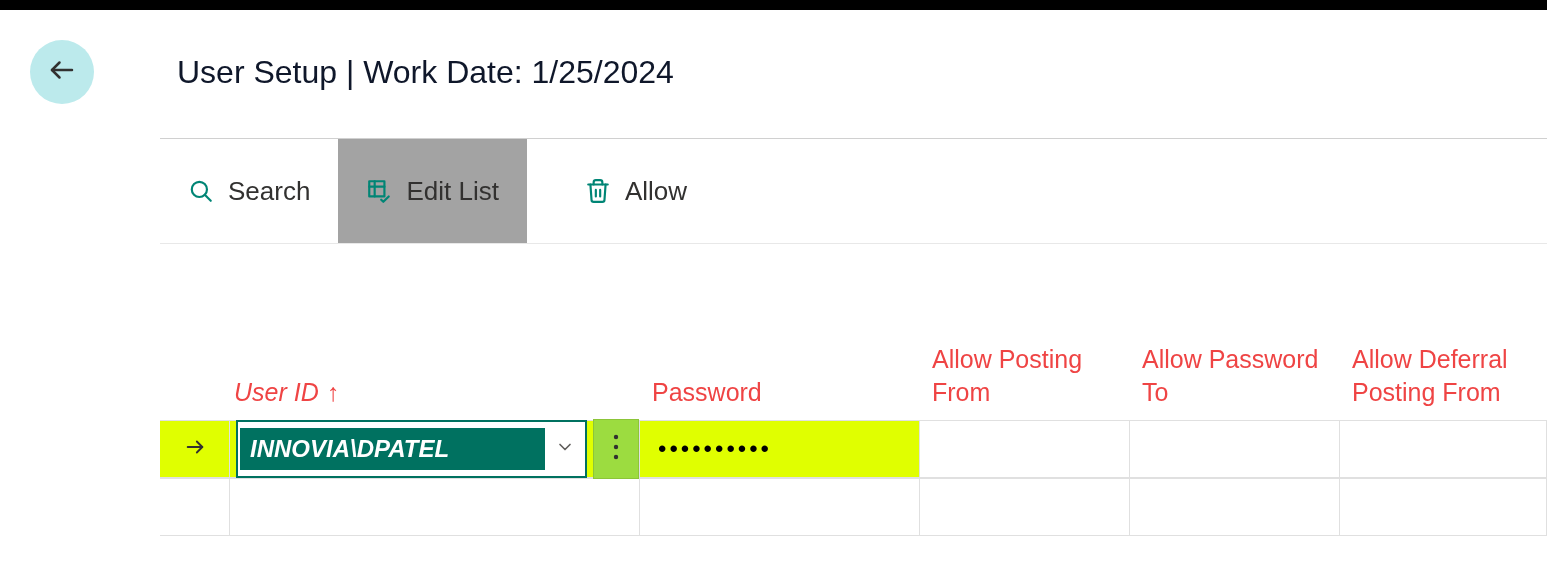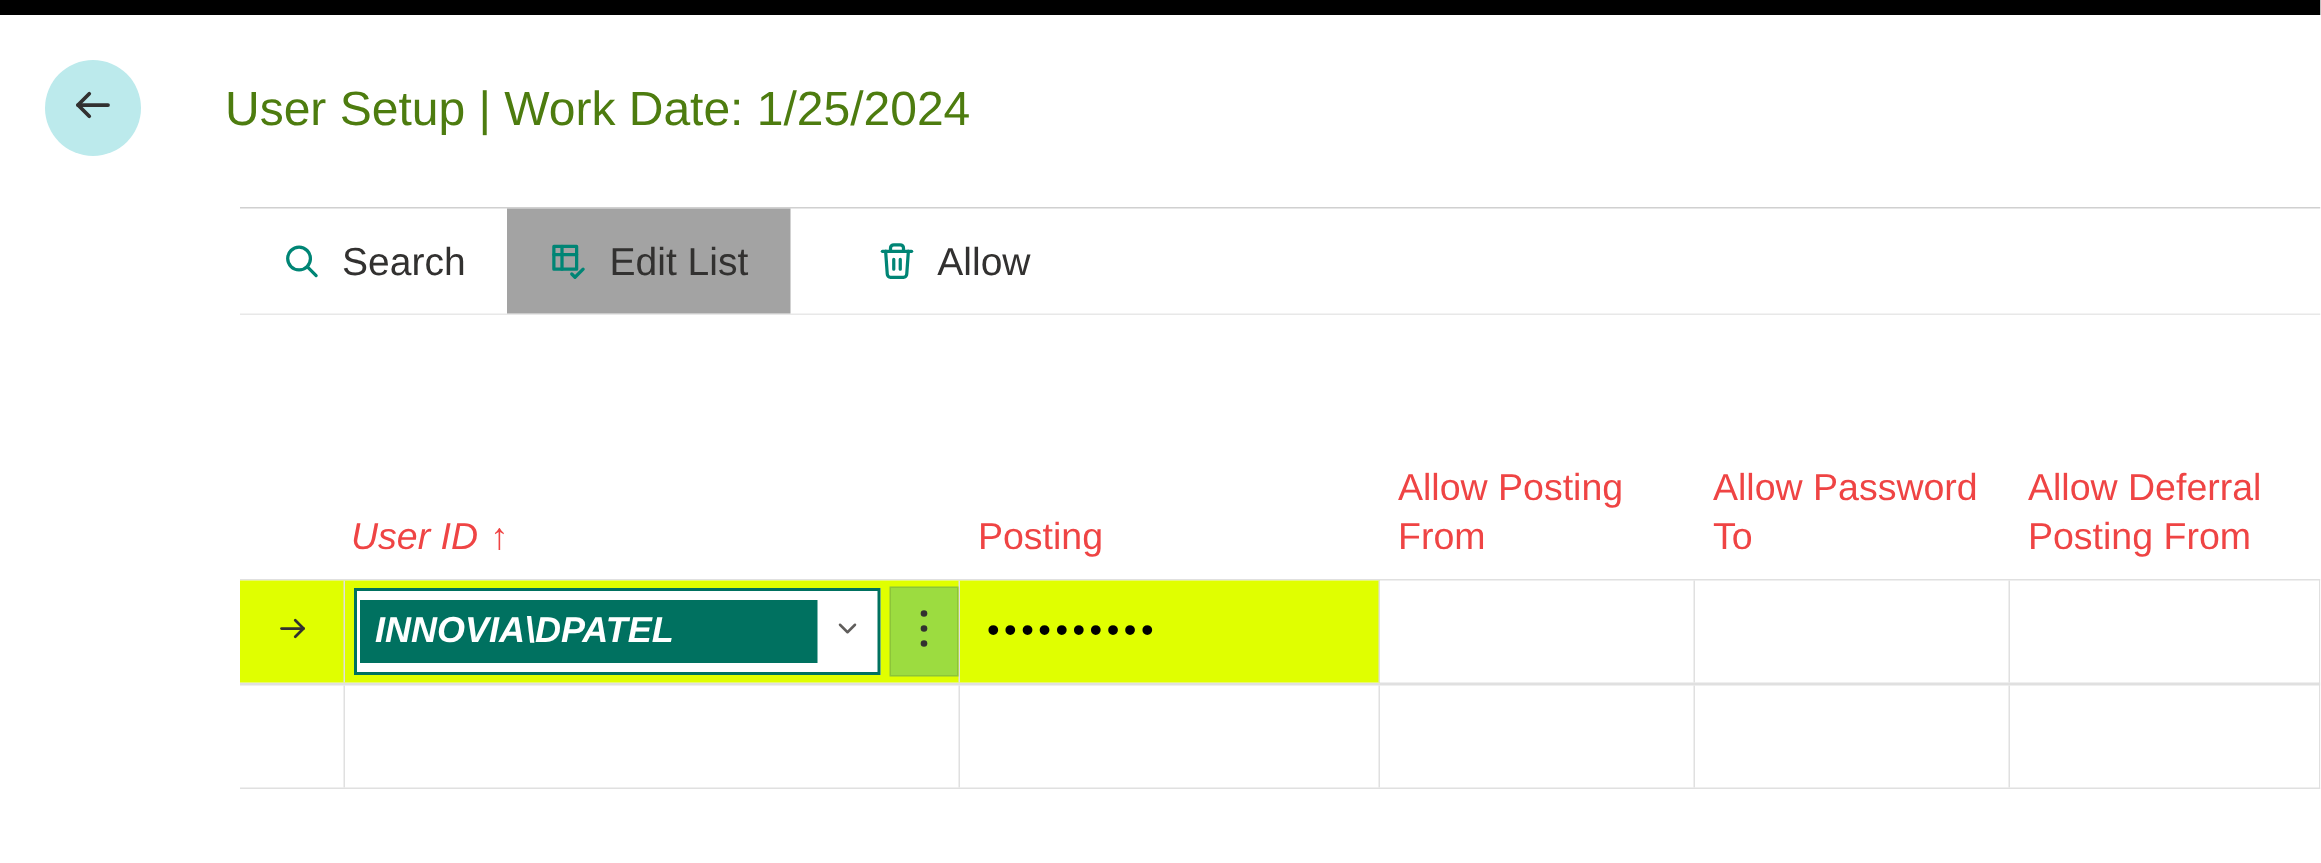--- a/index.html
+++ b/index.html
@@ -29,34 +29,34 @@
     background: #bceaec;
     display: flex;
     align-items: center;
     justify-content: center;
     color: #323130;
     cursor: pointer;
     flex-shrink: 0;
   }
   .back-btn svg { width: 30px; height: 30px; }
   .page-title {
-    margin-left: 56px;
+    margin-left: 83px;
     font-size: 32px;
     font-weight: 400;
-    color: #4d7c0f;
+    color: #0f172a;
   }
   .content {
     margin-left: 130px;
   }
   .toolbar {
     display: flex;
     align-items: center;
     border-top: 1px solid #d0d0d0;
     border-bottom: 1px solid #e8e8e8;
-    height: 72px;
+    height: 106px;
   }
   .toolbar-btn {
     display: flex;
     align-items: center;
     padding: 0 28px;
     height: 100%;
     font-size: 26px;
     color: #323130;
     cursor: pointer;
     gap: 14px;
@@ -95,21 +95,21 @@
     color: #ef4444;
     line-height: 1.3;
     display: flex;
     align-items: flex-end;
     gap: 6px;
   }
   .sort-arrow {
     margin-left: 2px;
   }
   .grid-body .grid-row {
-    height: 70px;
+    height: 58px;
     border: 1px solid #e0e0e0;
     border-left: none;
   }
   .grid-body .grid-row .cell {
     border-right: 1px solid #e0e0e0;
     display: flex;
     align-items: center;
   }
   .grid-body .grid-row .cell:last-child { border-right: none; }
   .highlight-row .cell.h {
@@ -233,21 +233,21 @@
     </div>
 
     <div class="grid">
       <div class="grid-header">
         <div class="col-gutter th"></div>
         <div class="col-userid th">
           <span>User ID</span>
           <span class="sort-arrow">↑</span>
         </div>
         <div class="col-password th">
-          <span>Posting</span>
+          <span>Password</span>
         </div>
         <div class="col-allow-from th">
           <span>Allow Posting From</span>
         </div>
         <div class="col-allow-to th">
           <span>Allow Password To</span>
         </div>
         <div class="col-allow-def-from th">
           <span>Allow Deferral Posting From</span>
         </div>

